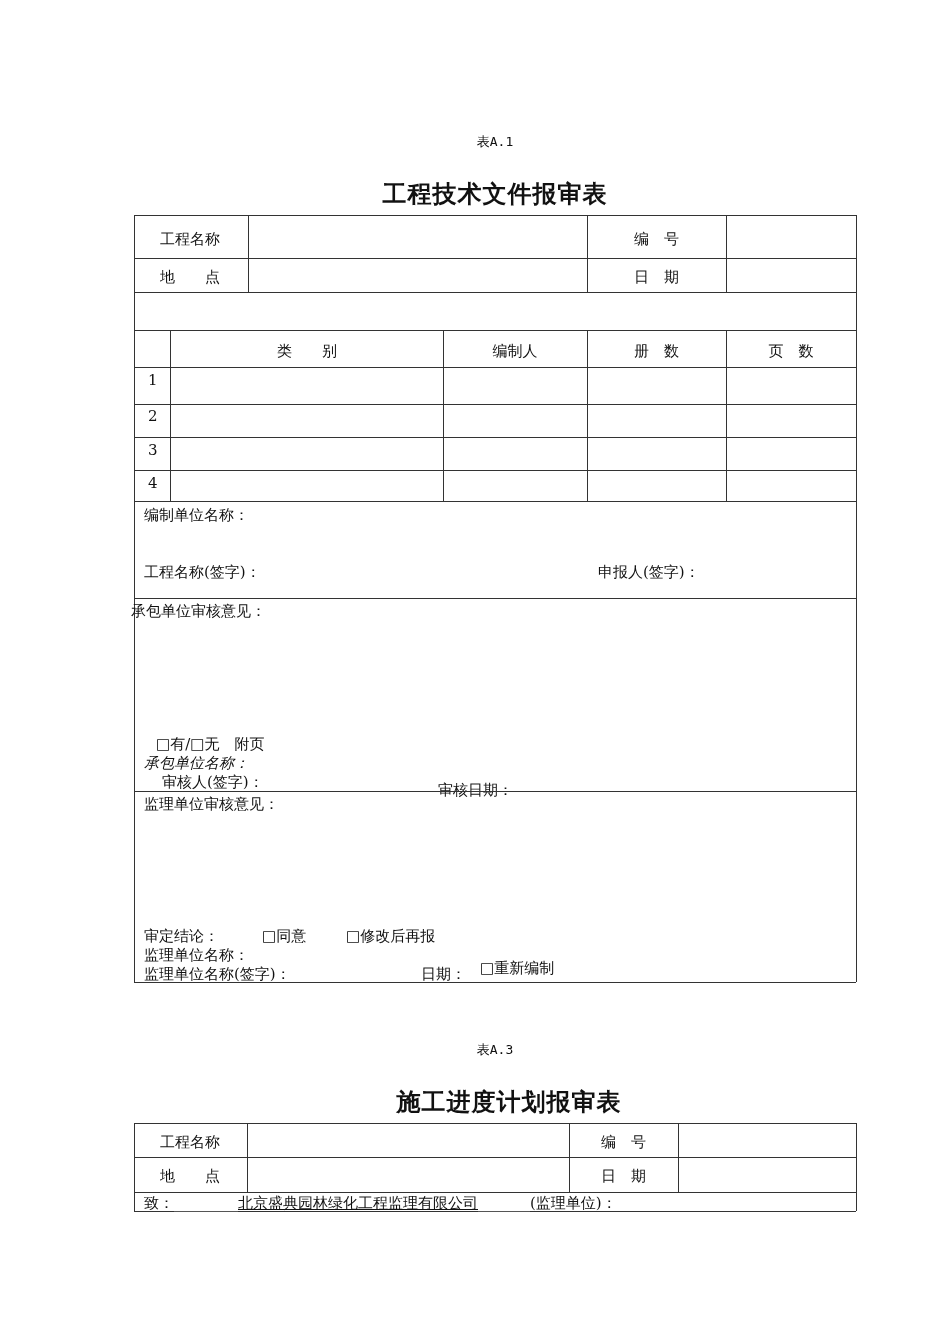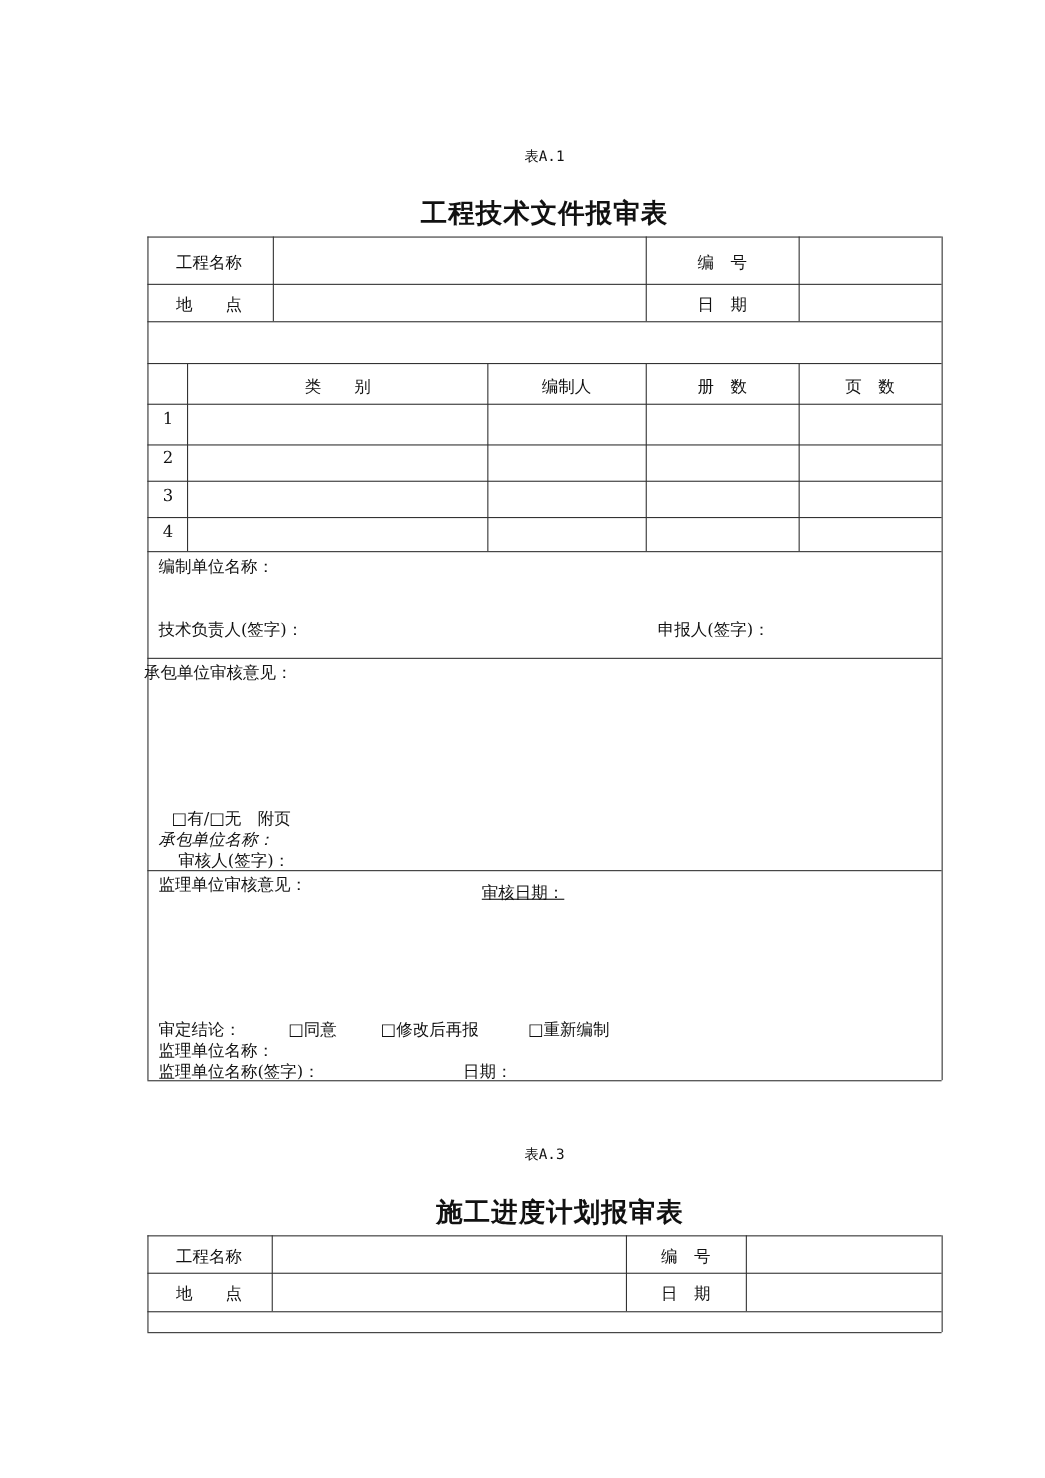--- a/index.html
+++ b/index.html
@@ -85,38 +85,38 @@
   </div>
   <div>
     <div class="t" style="left:148px;top:474px;">4</div>
     <div class="cell" style="left:171px;top:471px;width:272px;height:30px;"></div>
     <div class="cell" style="left:444px;top:471px;width:143px;height:30px;"></div>
     <div class="cell" style="left:588px;top:471px;width:138px;height:30px;"></div>
     <div class="cell" style="left:727px;top:471px;width:128px;height:30px;"></div>
   </div>
 
   <div class="t" style="left:144px;top:506px;">编制单位名称：</div>
-  <div class="t" style="left:144px;top:563px;">技术负责人(签字)：</div>
+  <div class="t" style="left:144px;top:563px;">工程名称(签字)：</div>
   <div class="t" style="left:598px;top:563px;">申报人(签字)：</div>
   <div class="hl" style="left:134px;width:722px;top:598px;"></div>
 
   <div class="t" style="left:131px;top:602px;">承包单位审核意见：</div>
   <div class="cell" style="left:136px;top:622px;width:718px;height:110px;"></div>
   <div class="t" style="left:144px;top:735px;margin-left:12px;">□有/□无　附页</div>
   <div class="t" style="left:144px;top:754px;font-style:italic;">承包单位名称：</div>
   <div class="t" style="left:152px;top:773px;margin-left:10px;">审核人(签字)：</div>
-  <div class="t" style="left:438px;top:802px;text-decoration:underline;">审核日期：</div>
+  <div class="t" style="left:438px;top:781px;">审核日期：</div>
   <div class="hl" style="left:134px;width:722px;top:791px;"></div>
 
   <div class="t" style="left:144px;top:795px;">监理单位审核意见：</div>
   <div class="cell" style="left:136px;top:815px;width:718px;height:108px;"></div>
   <div class="t" style="left:144px;top:927px;">审定结论：</div>
   <div class="t" style="left:262px;top:927px;">□同意</div>
   <div class="t" style="left:346px;top:927px;">□修改后再报</div>
-  <div class="t" style="left:480px;top:927px;text-align:right;">□重新编制</div>
+  <div class="t" style="left:480px;top:959px;text-align:right;">□重新编制</div>
   <div class="t" style="left:144px;top:946px;">监理单位名称：</div>
   <div class="t" style="left:144px;top:965px;">监理单位名称(签字)：</div>
   <div class="t" style="left:421px;top:965px;">日期：</div>
 </div>
 
 <div class="abs caption" style="left:0;width:990px;top:1041px;">表A.3</div>
 <div class="abs title" style="left:0;width:1018px;top:1086px;">施工进度计划报审表</div>
 
 <div class="abs" style="left:0;top:0;width:950px;height:1344px;">
   <div class="hl" style="left:134px;width:722px;top:1123px;"></div>
@@ -132,13 +132,16 @@
   <div class="t" style="left:160px;top:1133px;">工程名称</div>
   <div class="cell" style="left:248px;top:1124px;width:321px;height:33px;"></div>
   <div class="tc" style="left:569px;width:109px;top:1133px;">编　号</div>
   <div class="cell" style="left:679px;top:1124px;width:176px;height:33px;"></div>
 
   <div class="t" style="left:160px;top:1167px;">地　　点</div>
   <div class="cell" style="left:248px;top:1158px;width:321px;height:34px;"></div>
   <div class="tc" style="left:569px;width:109px;top:1167px;">日　期</div>
   <div class="cell" style="left:679px;top:1158px;width:176px;height:34px;"></div>
 
+  <div class="t" style="left:144px;top:1194px;">
+    <span>致：</span><span class="blank" style="width:64px;height:14px;"></span><span class="u">北京盛典园林绿化工程监理有限公司</span><span class="blank" style="width:52px;height:14px;"></span><span>(监理单位)：</span>
+  </div>
 </div>
 
 </body></html>

